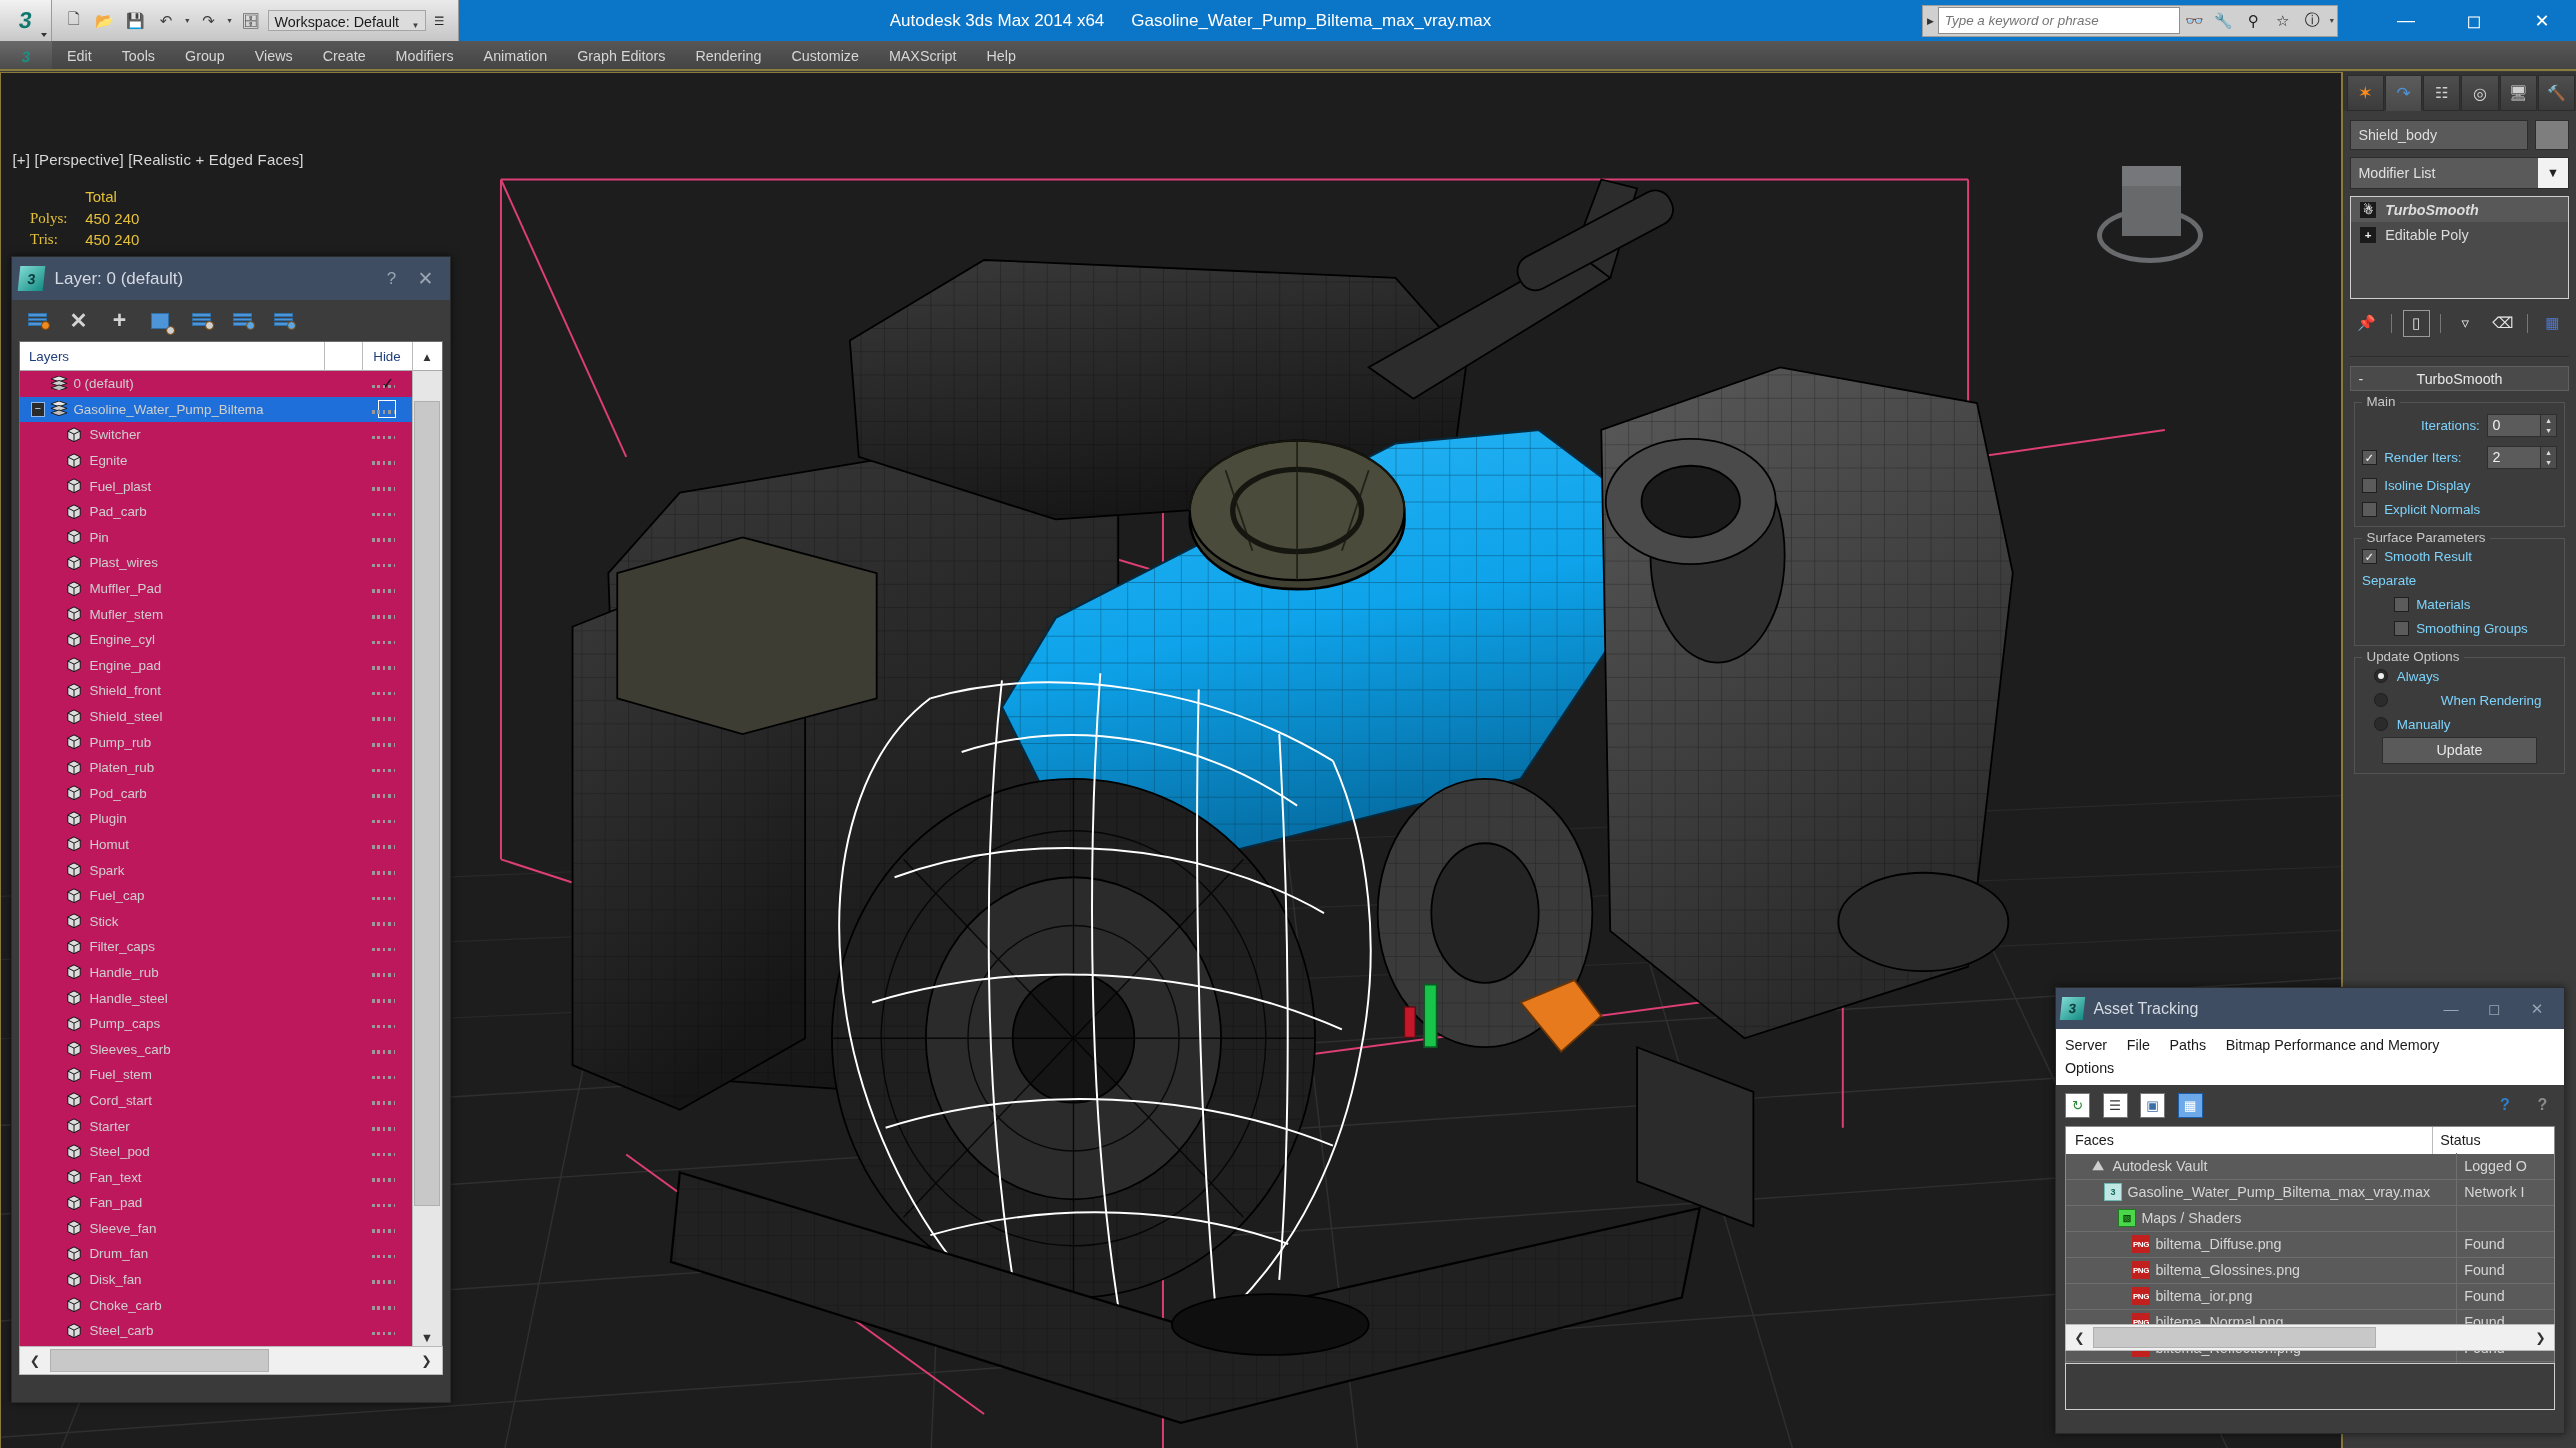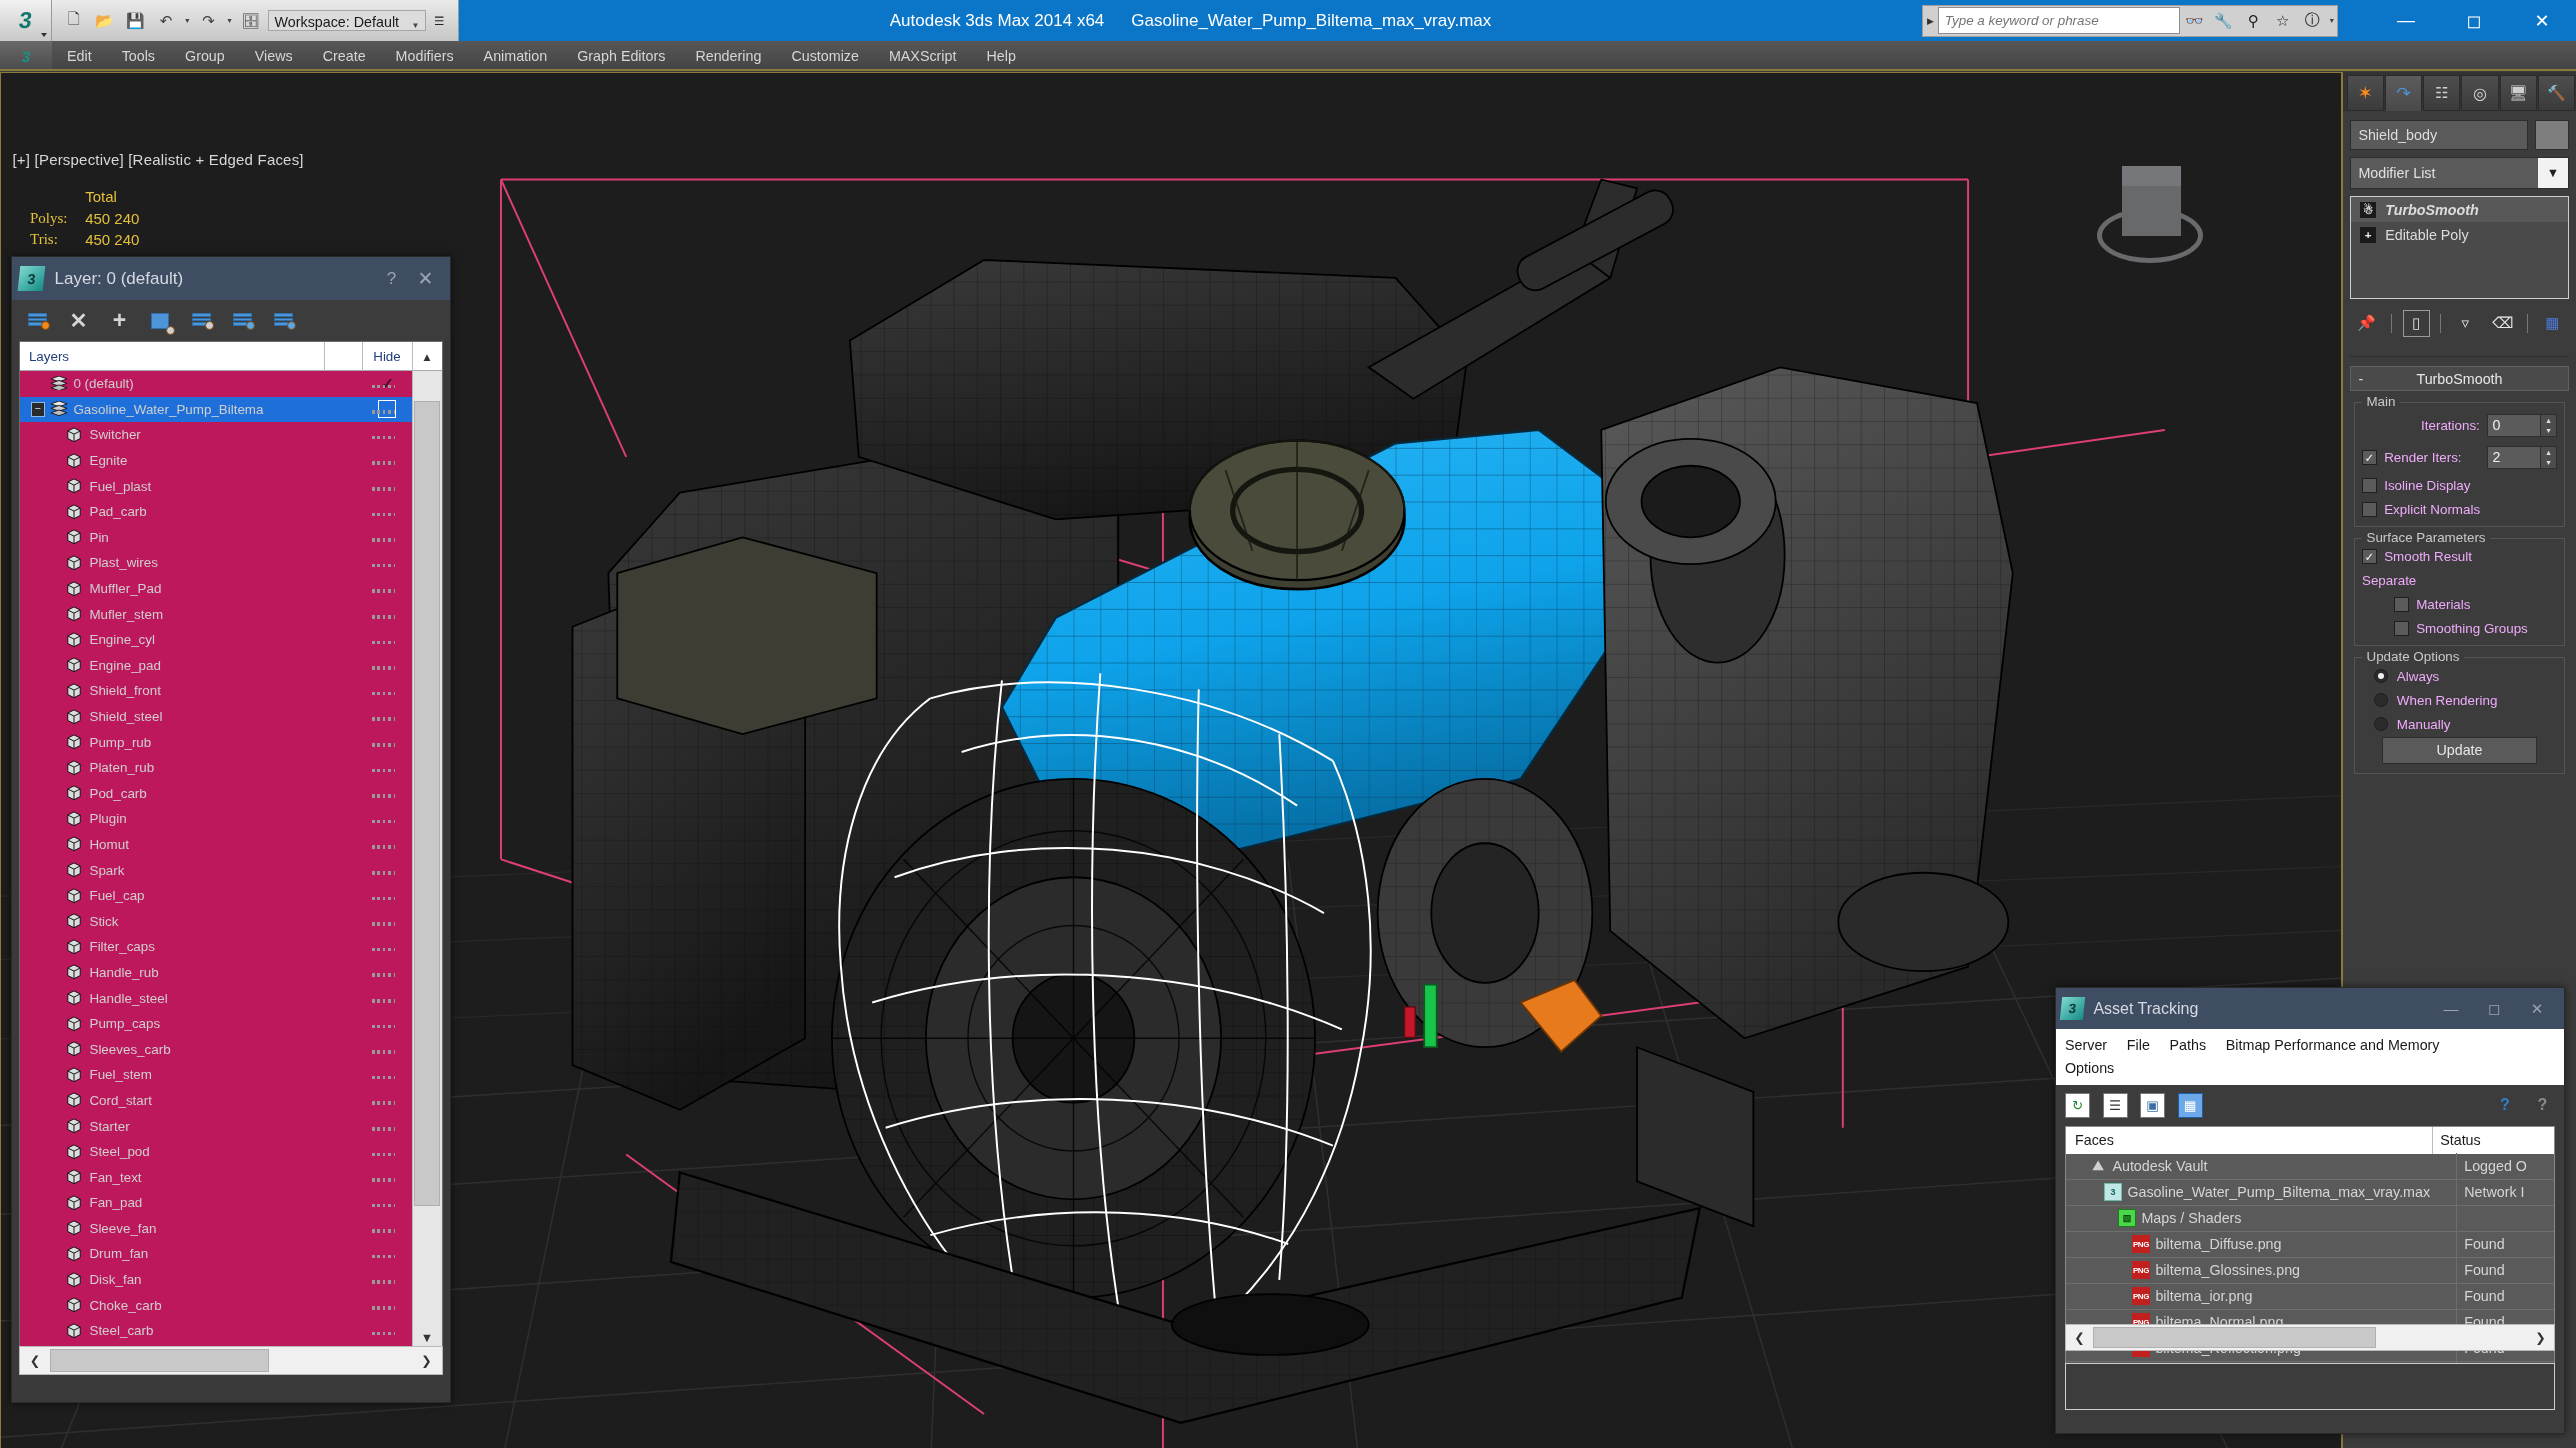--- a/index.html
+++ b/index.html
@@ -144,21 +144,21 @@
   .mtool.boxed{ border:0.9px solid #9a9a9a;}
   .msep { width:0.9px;height:19.7px;background:#777;}
   #rollout { margin:12.5px 7.2px 0 7.2px; border-top:0.9px solid #2d2d2d; padding-top:9px;}
   #rolloutbar { height:25px; background:#4a4a4a; border:0.9px solid #606060; display:flex;
      align-items:center; justify-content:center; color:#e8e8e8; font-size:14.3px; position:relative;}
   #rolloutbar .mn { position:absolute; left:7.2px; color:#ddd;}
   .group { border:0.9px solid #545454; margin:10.7px 3.6px 0 3.6px; padding:10.7px 7.2px 9px 7.2px; position:relative;}
   .group > .gtitle { position:absolute; top:-9px; left:7.2px; background:#3c3c3c; padding:0 4.5px;
      color:#c9c9c9; font-size:13.4px;}
   .prow { display:flex; align-items:center; margin-bottom:9px; }
-  .prow .lab { color:#f0abfc; font-size:13.4px;}
+  .prow .lab { color:#7dd3fc; font-size:13.4px;}
   .spin { display:flex; align-items:center; margin-left:auto;}
   .spinfield { width:54px;height:23px; background:#5b5b5b; border:0.9px solid #2e2e2e; color:#f0f0f0;
      font-size:14.3px; display:flex; align-items:center; padding-left:4.5px;}
   .spinbtns { width:16px;height:23px; background:#4d4d4d; border:0.9px solid #2e2e2e; border-left:none;
      display:flex;flex-direction:column;align-items:center;justify-content:space-around;color:#ddd;font-size:7.2px;}
   .cb { width:15px;height:15px; border:0.9px solid #1f1f1f; background:#5b5b5b; display:inline-flex;
      align-items:center;justify-content:center; margin-right:7.2px; color:#efefef; font-size:11.6px; line-height:1;}
   .rb { width:13.4px;height:13.4px; border:0.9px solid #1f1f1f; background:#2b2b2b; border-radius:50%;
      display:inline-flex;align-items:center;justify-content:center;margin-right:9px;}
   .rb .dot{ width:6.3px;height:6.3px;border-radius:50%;background:#efefef;}
@@ -1121,21 +1121,21 @@
     </div>
 
     <div class="group">
       <span class="gtitle">Update Options</span>
       <div class="prow" style="padding-left:12.5px;">
         <span class="rb">
             <span class="dot"></span>
           </span>
         <span class="lab">Always</span>
       </div>
-      <div class="prow" style="padding-left:12.5px;">
+      <div class="prow" style="padding-left:12.5px;gap:44px;">
         <span class="rb"></span>
         <span class="lab">When Rendering</span>
       </div>
       <div class="prow" style="padding-left:12.5px;margin-bottom:3.6px;">
         <span class="rb"></span>
         <span class="lab">Manually</span>
       </div>
       <div class="btnwide">Update</div>
     </div>
   </div>

